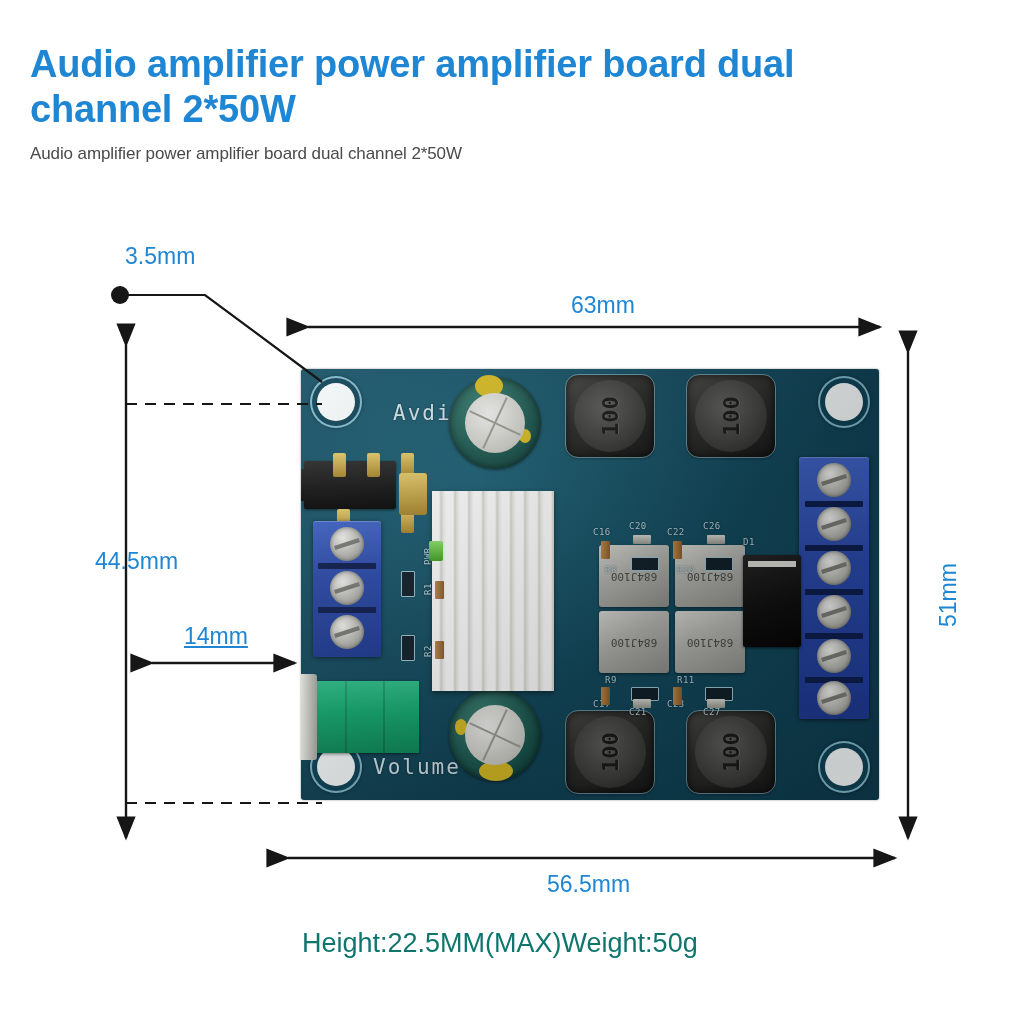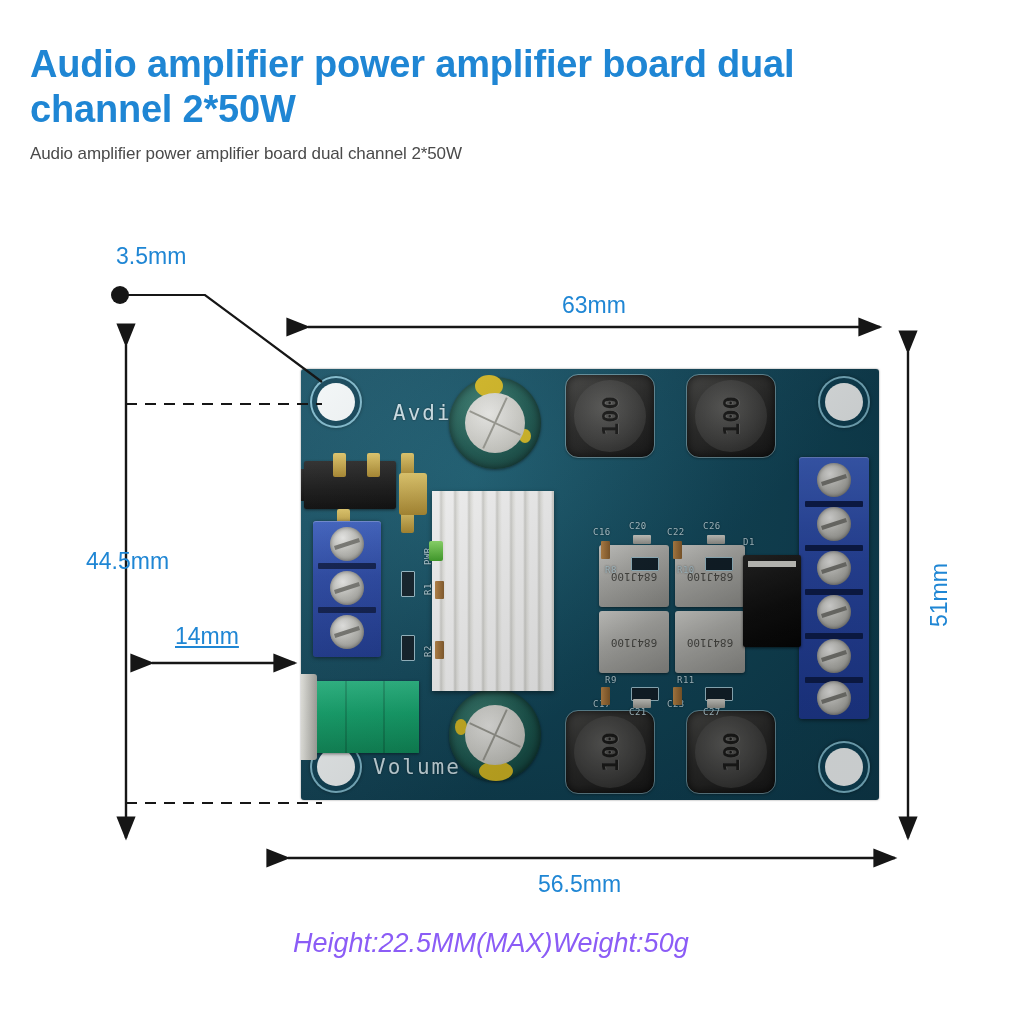--- a/index.html
+++ b/index.html
@@ -15,27 +15,27 @@
   .hdr h1{
     margin:0;font-size:38px;line-height:45px;font-weight:bold;
     color:#1f86d4;letter-spacing:-0.2px;
   }
   .hdr .sub{
     margin-top:12px;font-size:17px;color:#4a4a4a;font-weight:normal;
     letter-spacing:-0.1px;
   }
 
   
-  .dims{position:absolute;left:8px;top:0;width:835px;height:1024px;}
+  .dims{position:absolute;left:17px;top:0;width:835px;height:1024px;}
   .dimlabel{
     position:absolute;color:#1f86d4;font-size:23px;white-space:nowrap;
   }
   .dimlabel.vert{transform:rotate(-90deg);transform-origin:left top;}
   .footlabel{
-    position:absolute;color:#8b5cf6;font-size:27px;white-space:nowrap;font-style:italic;
+    position:absolute;color:#0f766e;font-size:27px;white-space:nowrap;
   }
 
   
   .board{
     position:absolute;left:301px;top:369px;width:578px;height:431px;
     background:
       radial-gradient(ellipse at 30% 25%, #1d6277 0%, #134b5f 45%, #0d3a4c 100%);
     border-radius:3px;
     box-shadow:0 0 2px rgba(0,0,0,.5);
     overflow:hidden;

